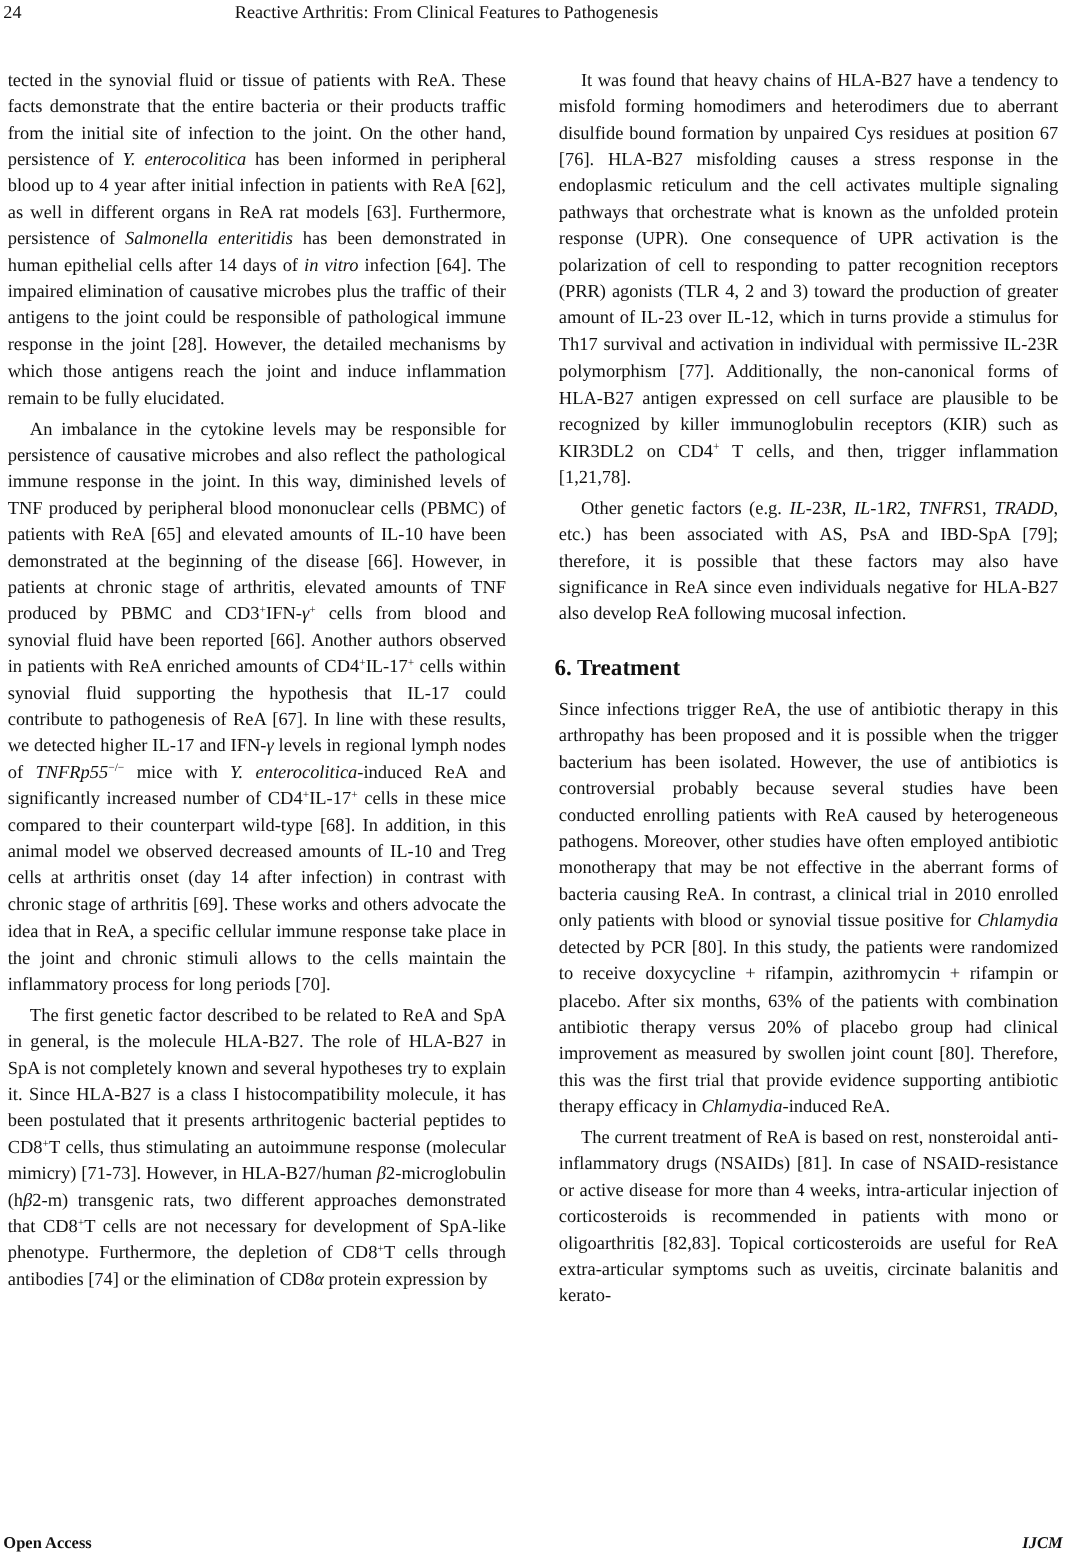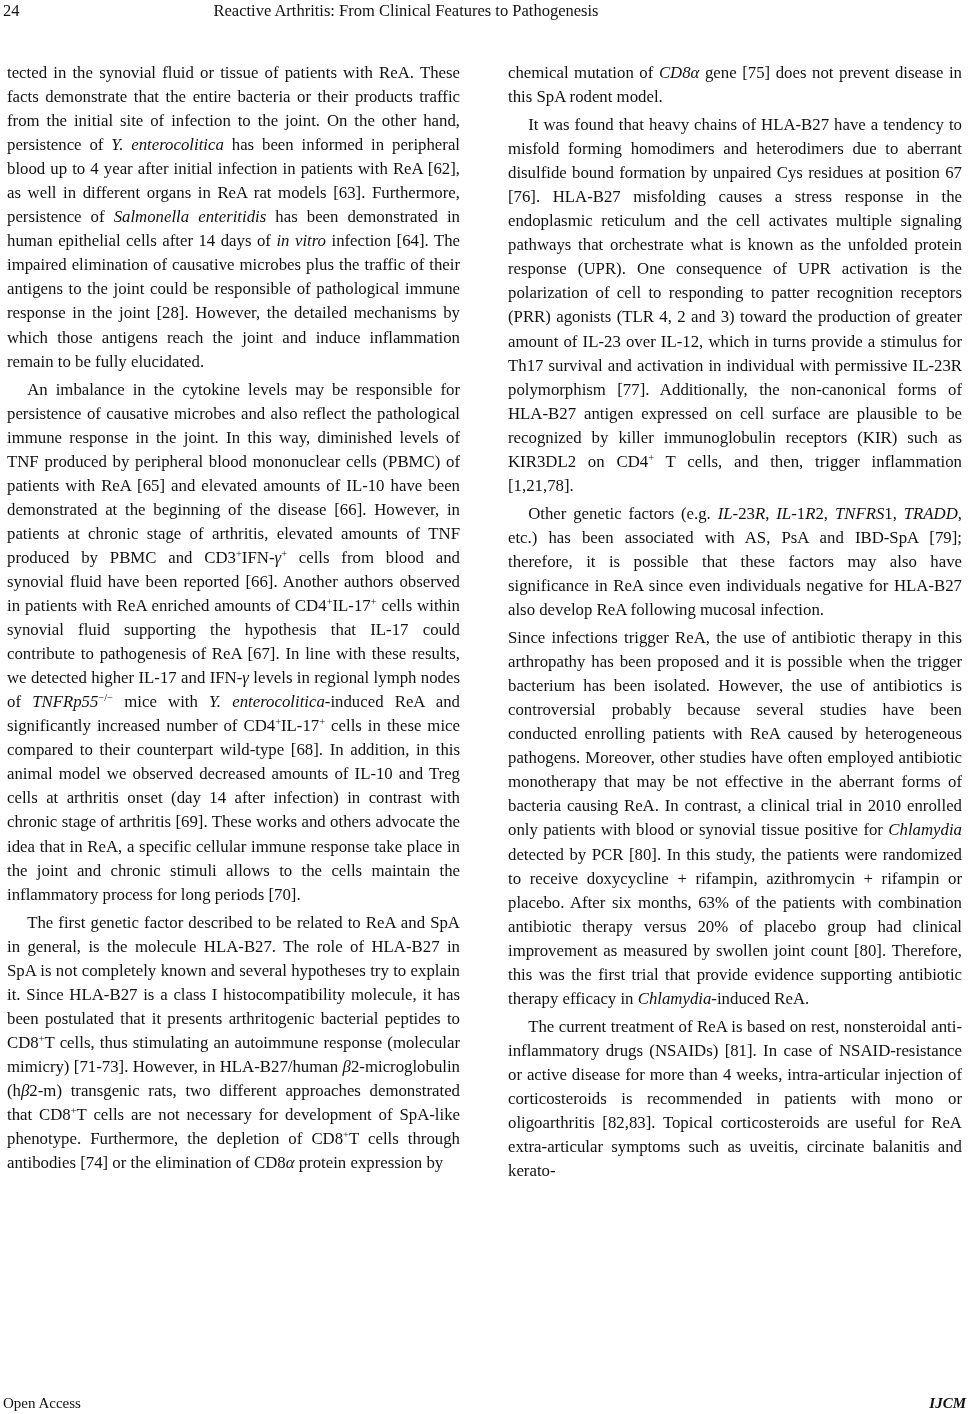--- a/index.html
+++ b/index.html
@@ -22,43 +22,43 @@
     .col-left { left: 3px; }
     .col-right { left: 504px; width: 462px; }
     .para { margin: 4px; }
     .para.indent { text-indent: 1.2em; }
     .section-heading {
       font-size: 21px; font-weight: bold; margin: 24px 0 13px 0; line-height: 26px;
       text-align: left;
     }
     sup { font-size: 0.62em; line-height: 0; vertical-align: 0.55em; }
     .footer { position: absolute; top: 1393px; left: 0; width: 971px; font-size: 15px; line-height: 20px; }
-    .footer-left { position: absolute; left: 3px; top: 0; }
+    .footer-left { position: absolute; left: 3px; top: 0; font-weight: bold; }
     .footer-right { position: absolute; right: 5px; top: 0; font-weight: bold; font-style: italic; }
   </style>
 </head>
 <body>
 
 <div class="running-header">
   <span class="page-number">24</span>
   <span class="journal-title">Reactive Arthritis: From Clinical Features to Pathogenesis</span>
 </div>
 
 <div class="column col-left">
     <p class="para"><span>tected in the synovial fluid or tissue of patients with ReA. These facts demonstrate that the entire bacteria or their products traffic from the initial site of infection to the joint. On the other hand, persistence of </span><i>Y. enterocolitica</i><span> has been informed in peripheral blood up to 4 year after initial infection in patients with ReA [62], as well in different organs in ReA rat models [63]. Furthermore, persistence of </span><i>Salmonella enteritidis</i><span> has been demonstrated in human epithelial cells after 14 days of </span><i>in vitro</i><span> infection [64]. The impaired elimination of causative microbes plus the traffic of their antigens to the joint could be responsible of pathological immune response in the joint [28]. However, the detailed mechanisms by which those antigens reach the joint and induce inflammation remain to be fully elucidated.</span></p>
     <p class="para indent"><span>An imbalance in the cytokine levels may be responsible for persistence of causative microbes and also reflect the pathological immune response in the joint. In this way, diminished levels of TNF produced by peripheral blood mononuclear cells (PBMC) of patients with ReA [65] and elevated amounts of IL-10 have been demonstrated at the beginning of the disease [66]. However, in patients at chronic stage of arthritis, elevated amounts of TNF produced by PBMC and CD3</span><sup>+</sup><span>IFN-</span><i>γ</i><sup>+</sup><span> cells from blood and synovial fluid have been reported [66]. Another authors observed in patients with ReA enriched amounts of CD4</span><sup>+</sup><span>IL-17</span><sup>+</sup><span> cells within synovial fluid supporting the hypothesis that IL-17 could contribute to pathogenesis of ReA [67]. In line with these results, we detected higher IL-17 and IFN-</span><i>γ</i><span> levels in regional lymph nodes of </span><i>TNFRp55</i><sup>−/−</sup><span> mice with </span><i>Y. enterocolitica</i><span>-induced ReA and significantly increased number of CD4</span><sup>+</sup><span>IL-17</span><sup>+</sup><span> cells in these mice compared to their counterpart wild-type [68]. In addition, in this animal model we observed decreased amounts of IL-10 and Treg cells at arthritis onset (day 14 after infection) in contrast with chronic stage of arthritis [69]. These works and others advocate the idea that in ReA, a specific cellular immune response take place in the joint and chronic stimuli allows to the cells maintain the inflammatory process for long periods [70].</span></p>
     <p class="para indent"><span>The first genetic factor described to be related to ReA and SpA in general, is the molecule HLA-B27. The role of HLA-B27 in SpA is not completely known and several hypotheses try to explain it. Since HLA-B27 is a class I histocompatibility molecule, it has been postulated that it presents arthritogenic bacterial peptides to CD8</span><sup>+</sup><span>T cells, thus stimulating an autoimmune response (molecular mimicry) [71-73]. However, in HLA-B27/human </span><i>β</i><span>2-microglobulin (h</span><i>β</i><span>2-m) transgenic rats, two different approaches demonstrated that CD8</span><sup>+</sup><span>T cells are not necessary for development of SpA-like phenotype. Furthermore, the depletion of CD8</span><sup>+</sup><span>T cells through antibodies [74] or the elimination of CD8</span><i>α</i><span> protein expression by</span></p>
   </div>
 
 <div class="column col-right">
   <div>
-      <p class="para"><span>chemical mutation of </span><i>CD8α</i><span> gene [75] does not prevent disease in this SpA rodent model.</span></p>
       <p class="para indent"><span>It was found that heavy chains of HLA-B27 have a tendency to misfold forming homodimers and heterodimers due to aberrant disulfide bound formation by unpaired Cys residues at position 67 [76]. HLA-B27 misfolding causes a stress response in the endoplasmic reticulum and the cell activates multiple signaling pathways that orchestrate what is known as the unfolded protein response (UPR). One consequence of UPR activation is the polarization of cell to responding to patter recognition receptors (PRR) agonists (TLR 4, 2 and 3) toward the production of greater amount of IL-23 over IL-12, which in turns provide a stimulus for Th17 survival and activation in individual with permissive IL-23R polymorphism [77]. Additionally, the non-canonical forms of HLA-B27 antigen expressed on cell surface are plausible to be recognized by killer immunoglobulin receptors (KIR) such as KIR3DL2 on CD4</span><sup>+</sup><span> T cells, and then, trigger inflammation [1,21,78].</span></p>
       <p class="para indent"><span>Other genetic factors (e.g. </span><i>IL</i><span>-23</span><i>R</i><span>, </span><i>IL</i><span>-1</span><i>R</i><span>2, </span><i>TNFRS</i><span>1, </span><i>TRADD</i><span>, etc.) has been associated with AS, PsA and IBD-SpA [79]; therefore, it is possible that these factors may also have significance in ReA since even individuals negative for HLA-B27 also develop ReA following mucosal infection.</span></p>
     </div>
+  <h2 class="section-heading">6. Treatment</h2>
   <div>
       <p class="para"><span>Since infections trigger ReA, the use of antibiotic therapy in this arthropathy has been proposed and it is possible when the trigger bacterium has been isolated. However, the use of antibiotics is controversial probably because several studies have been conducted enrolling patients with ReA caused by heterogeneous pathogens. Moreover, other studies have often employed antibiotic monotherapy that may be not effective in the aberrant forms of bacteria causing ReA. In contrast, a clinical trial in 2010 enrolled only patients with blood or synovial tissue positive for </span><i>Chlamydia</i><span> detected by PCR [80]. In this study, the patients were randomized to receive doxycycline + rifampin, azithromycin + rifampin or placebo. After six months, 63% of the patients with combination antibiotic therapy versus 20% of placebo group had clinical improvement as measured by swollen joint count [80]. Therefore, this was the first trial that provide evidence supporting antibiotic therapy efficacy in </span><i>Chlamydia</i><span>-induced ReA.</span></p>
       <p class="para indent"><span>The current treatment of ReA is based on rest, nonsteroidal anti-inflammatory drugs (NSAIDs) [81]. In case of NSAID-resistance or active disease for more than 4 weeks, intra-articular injection of corticosteroids is recommended in patients with mono or oligoarthritis [82,83]. Topical corticosteroids are useful for ReA extra-articular symptoms such as uveitis, circinate balanitis and kerato-</span></p>
     </div>
 </div>
 
 <div class="footer">
   <span class="footer-left">Open  Access</span>
   <span class="footer-right">IJCM</span>
 </div>

